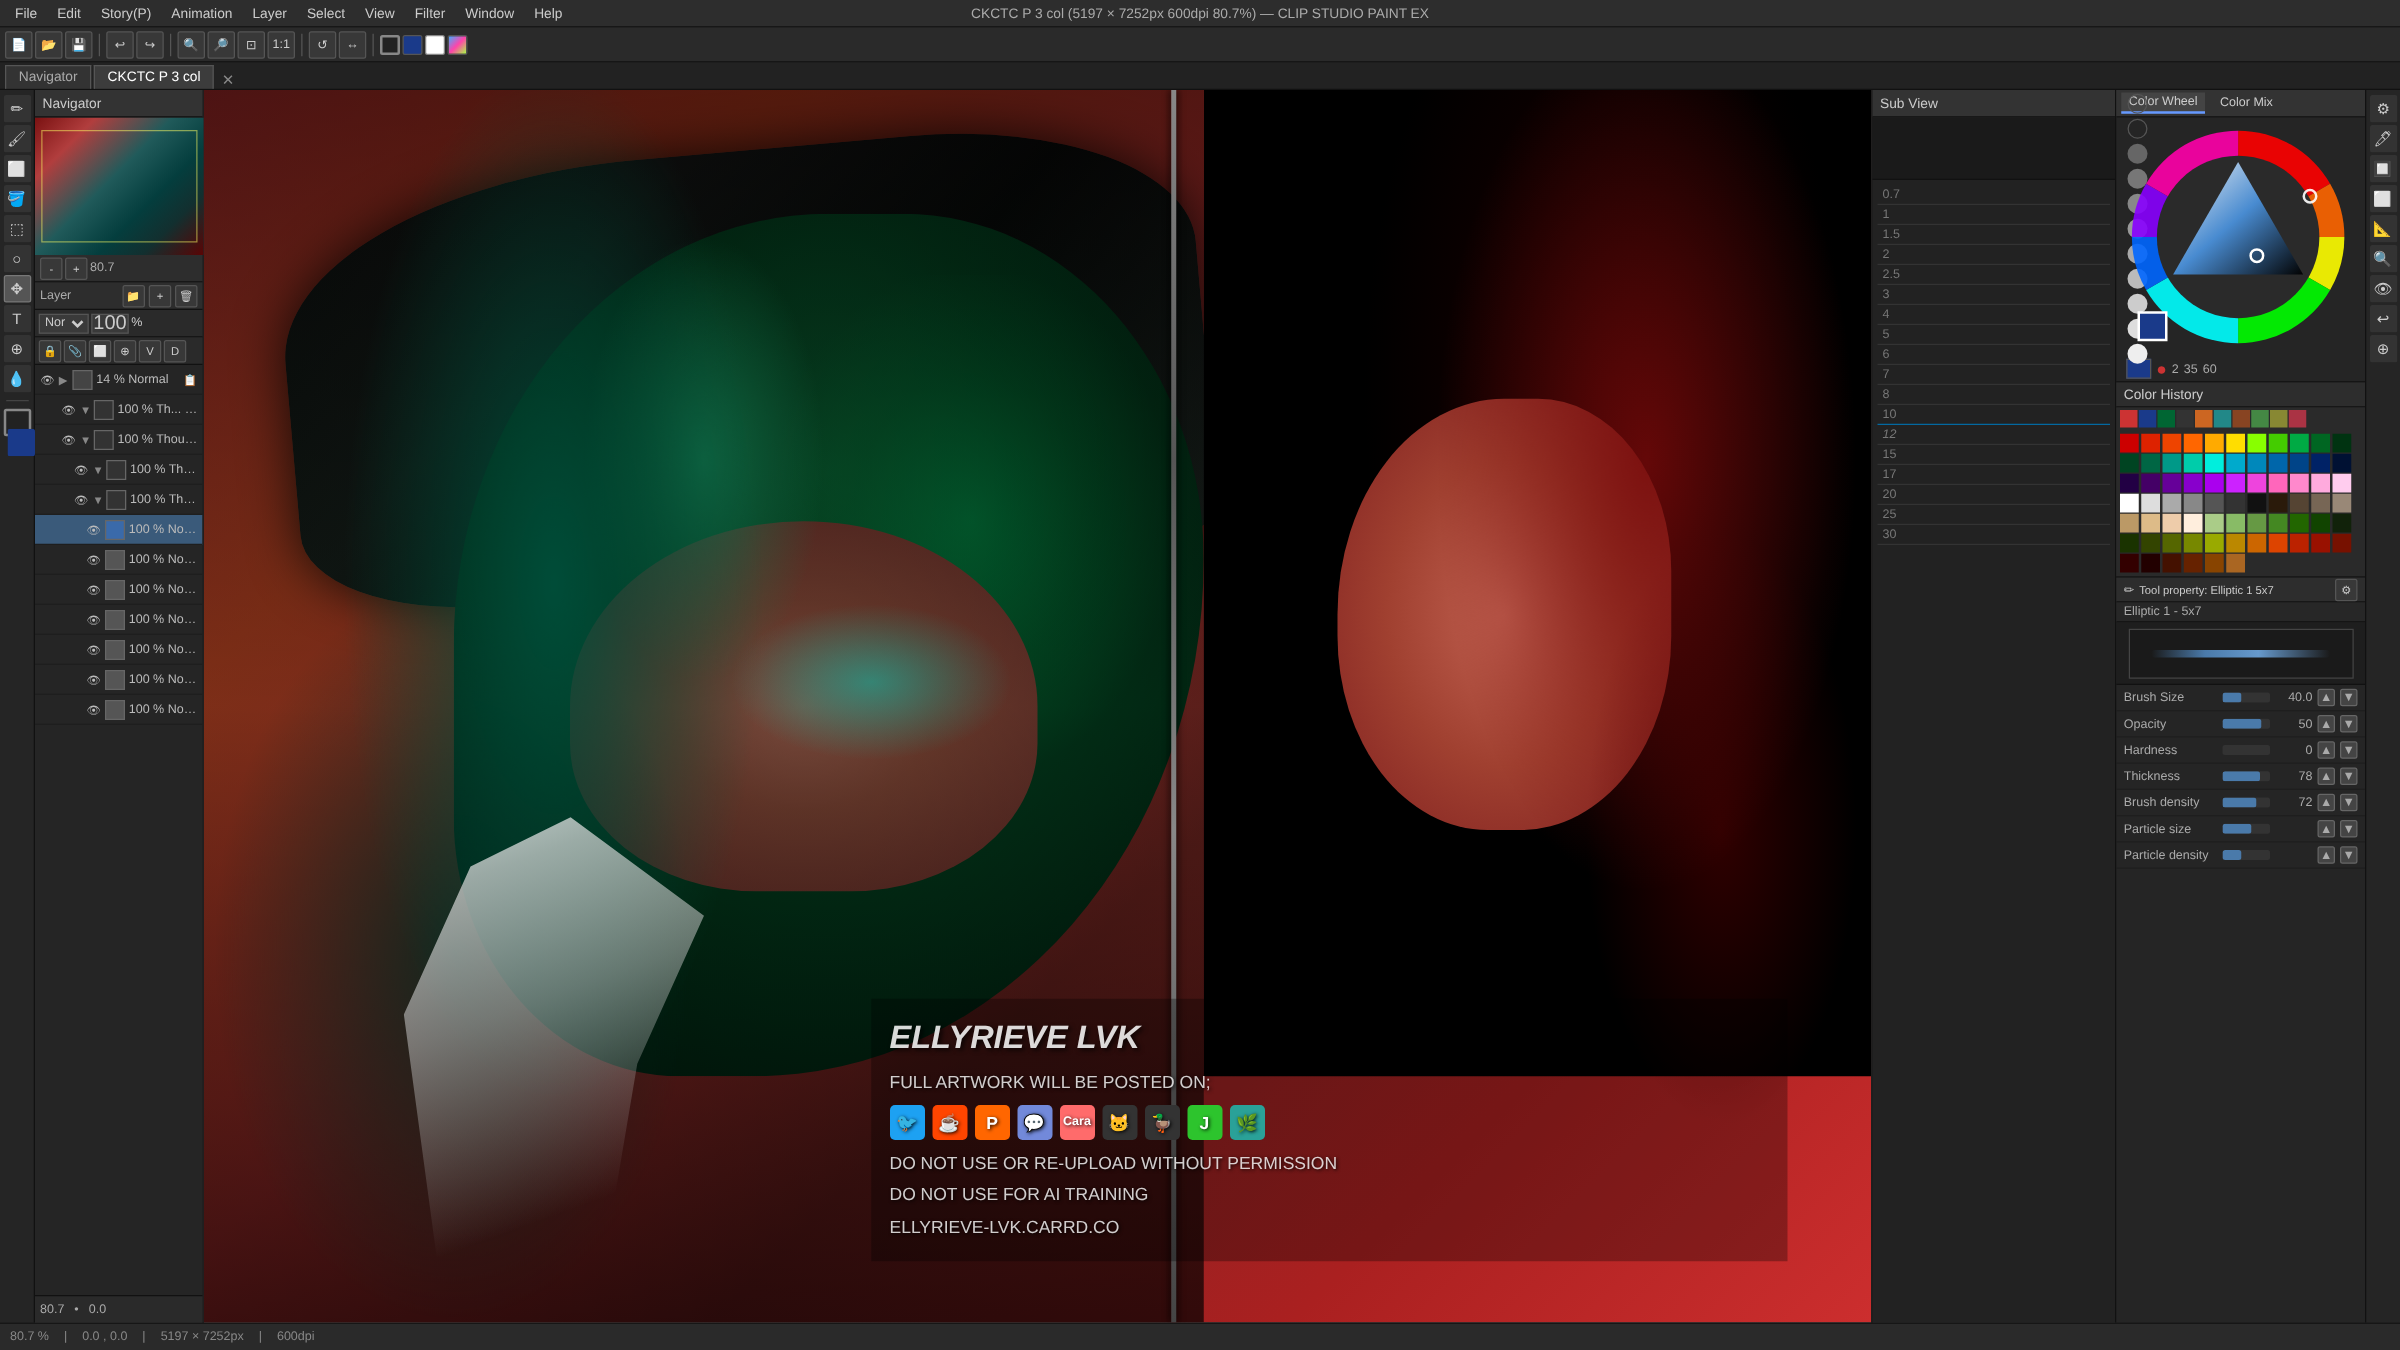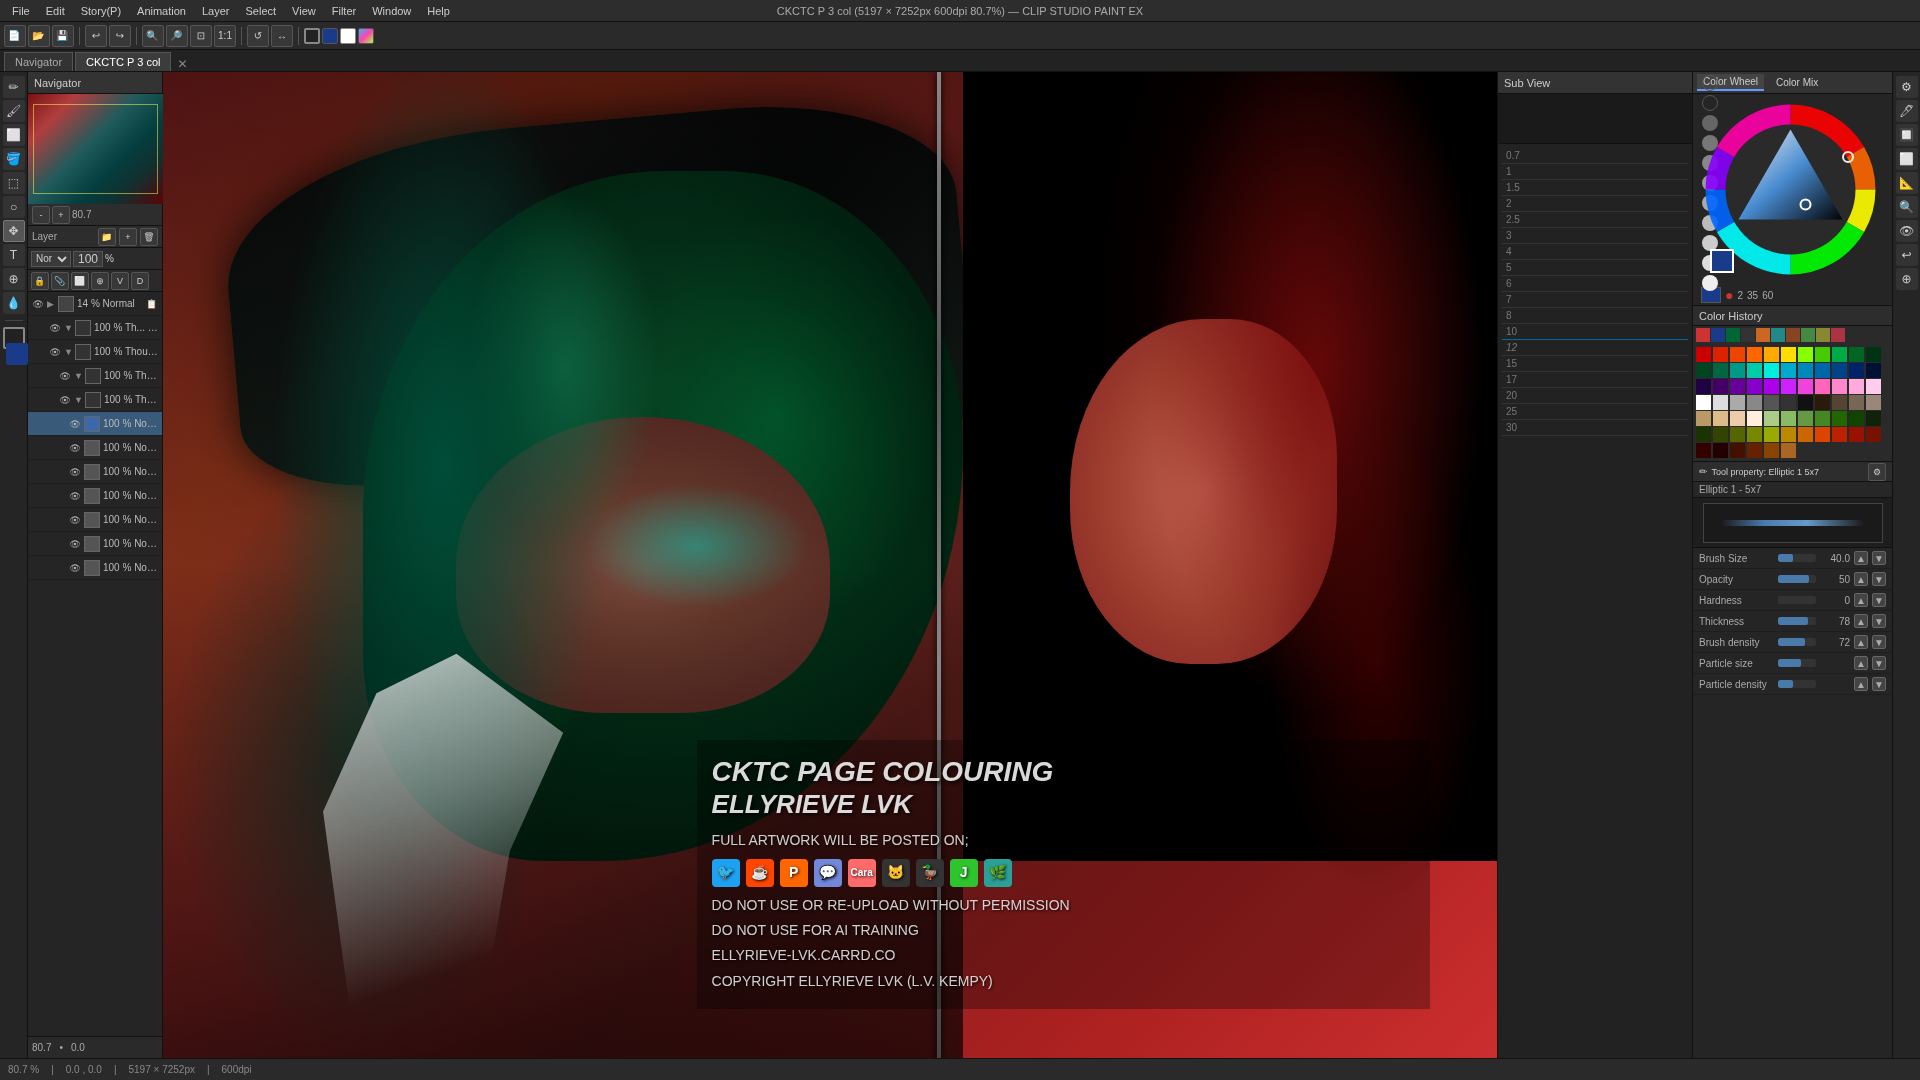--- a/index.html
+++ b/index.html
@@ -172,21 +172,21 @@
       color: #ccc;
       font-size: 10px;
       width: 40px;
       height: 16px;
     }
     .opacity-input {
       width: 30px;
       background: #3a3a3a;
       border: 1px solid #555;
       color: #ccc;
-      font-size: 12px;
+      font-size: 16px;
       text-align: center;
       height: 16px;
     }
     #layer-action-row {
       height: 22px;
       background: #2a2a2a;
       border-bottom: 1px solid #111;
       display: flex;
       align-items: center;
       padding: 0 3px;
@@ -877,39 +877,37 @@
       <div id="art-right-face"></div>
       <div id="art-character-right"></div>
 
       <div id="art-feathers"></div>
 
       <div id="art-teal-elements"></div>
 
       <div id="art-panel-divider"></div>
 
       <div id="watermark">
-        <div id="watermark-title">CKTC PAGE COLOURING</div>
         <div id="watermark-author">ELLYRIEVE LVK</div>
         <div id="watermark-body">
           <div>FULL ARTWORK WILL BE POSTED ON;</div>
           <div id="social-icons-row">
             <div class="social-icon si-blue">🐦</div>
             <div class="social-icon si-red">☕</div>
             <div class="social-icon si-orange">P</div>
             <div class="social-icon si-purple">💬</div>
             <div class="social-icon si-cara">Cara</div>
             <div class="social-icon si-dark">🐱</div>
             <div class="social-icon si-dark">🦆</div>
             <div class="social-icon si-green">J</div>
             <div class="social-icon si-teal">🌿</div>
           </div>
           <div>DO NOT USE OR RE-UPLOAD WITHOUT PERMISSION</div>
           <div>DO NOT USE FOR AI TRAINING</div>
           <div>ELLYRIEVE-LVK.CARRD.CO</div>
-          <div>COPYRIGHT ELLYRIEVE LVK (L.V. KEMPY)</div>
         </div>
       </div>
     </div>
   </div>
 
   <div id="right-panel">
     <div id="subview-header">
       <span>Sub View</span>
     </div>
     <div id="subview-content" style="background:#1a1a1a;"></div>

